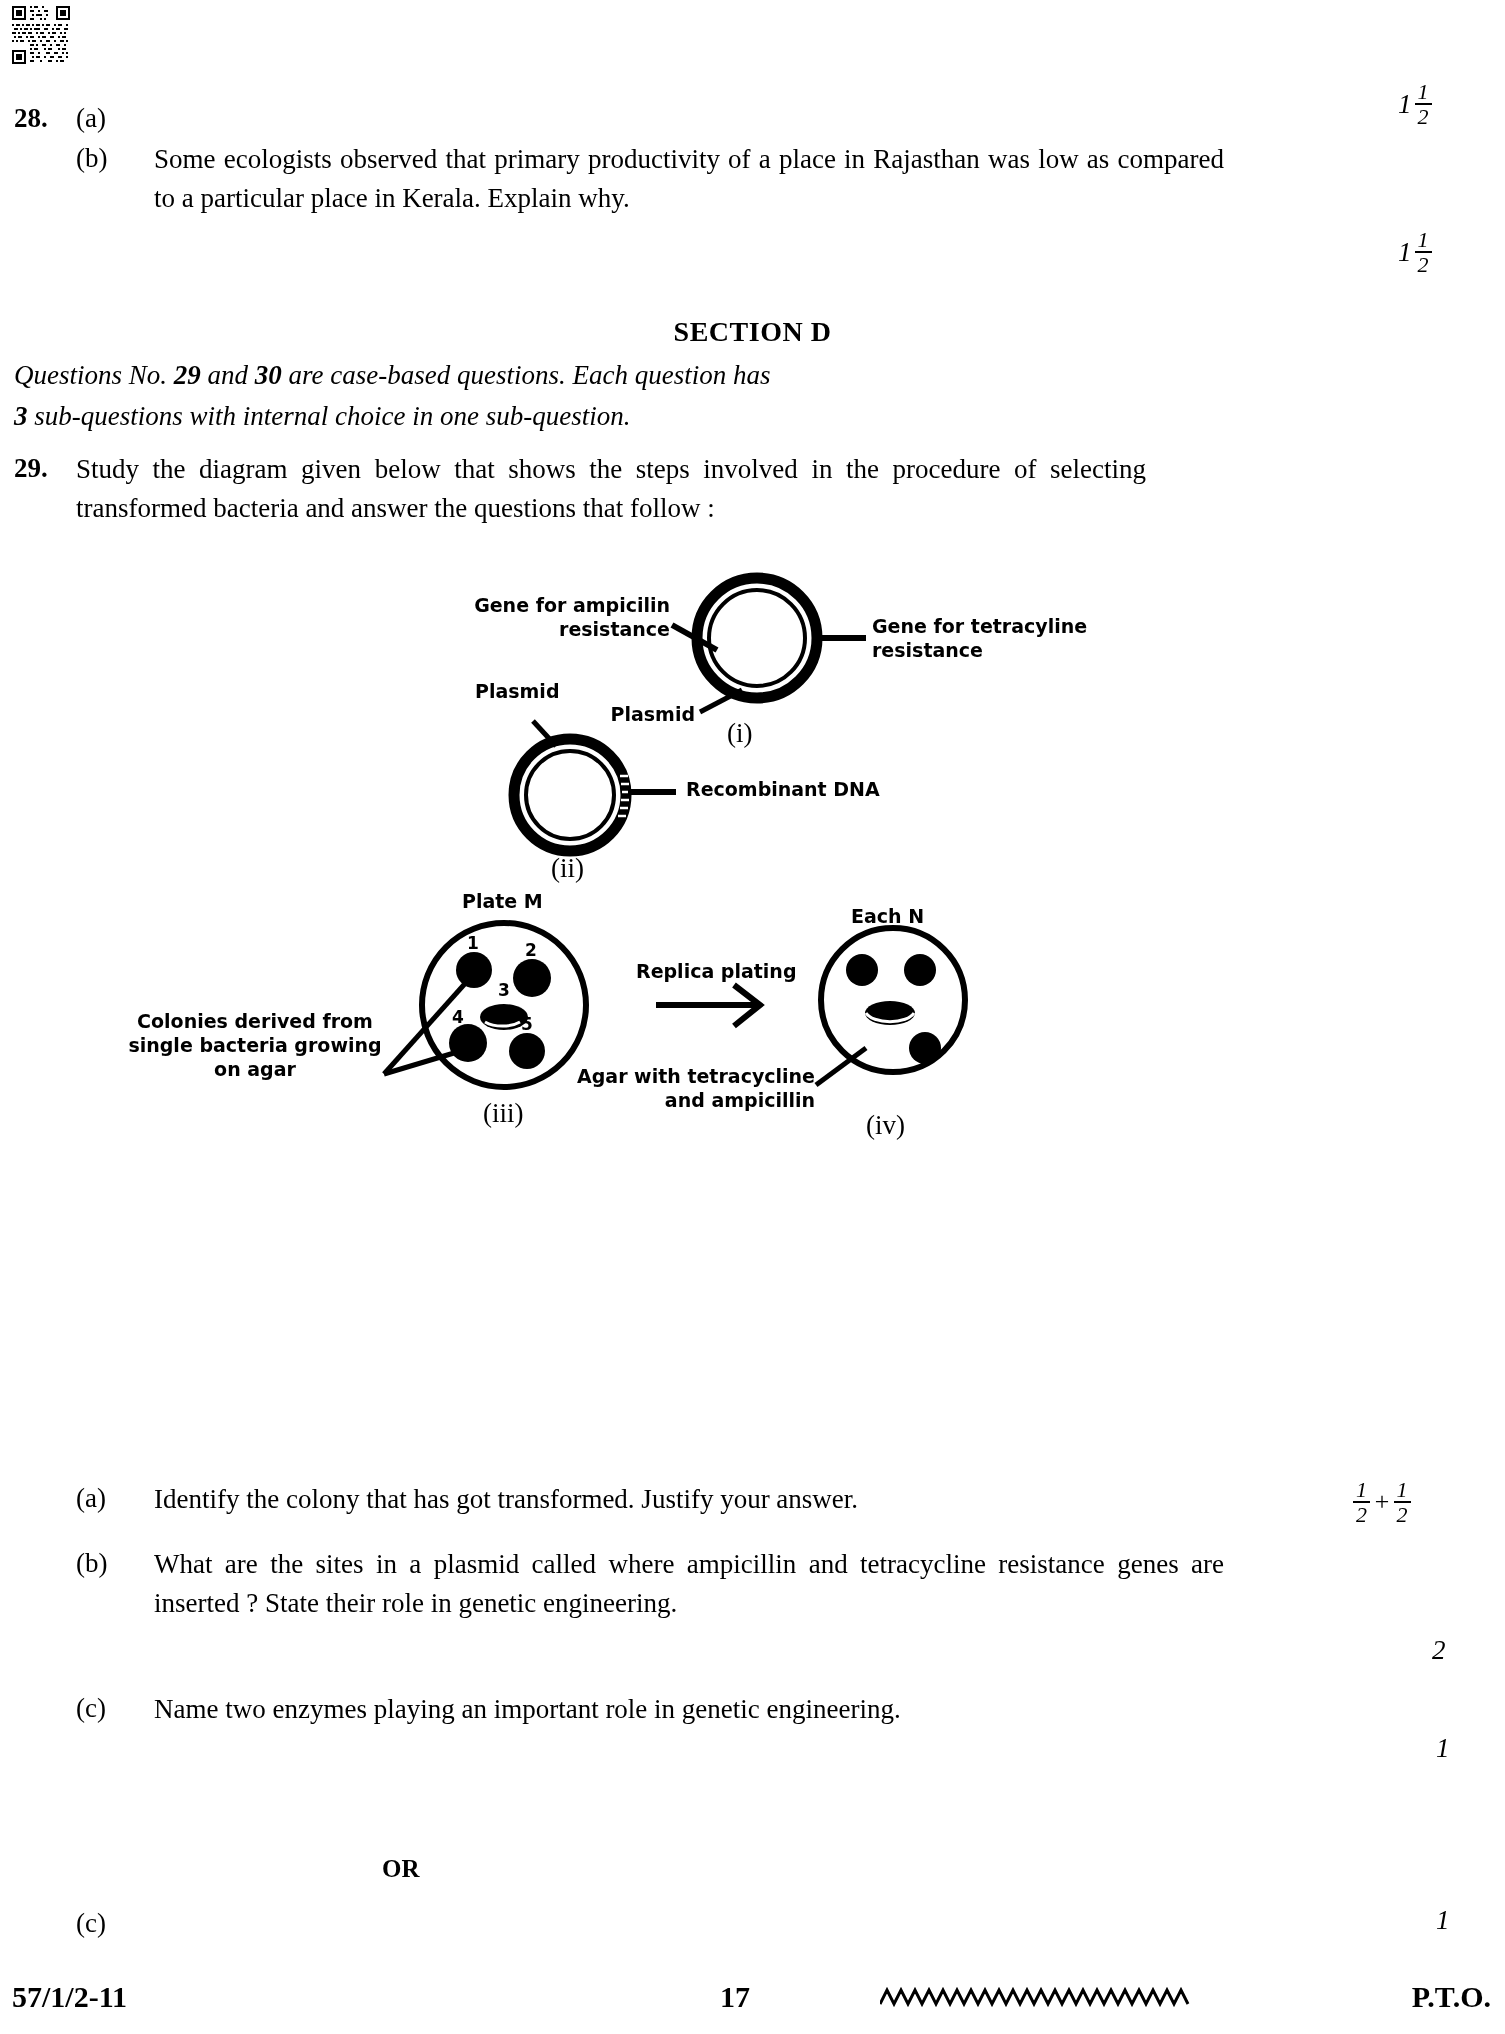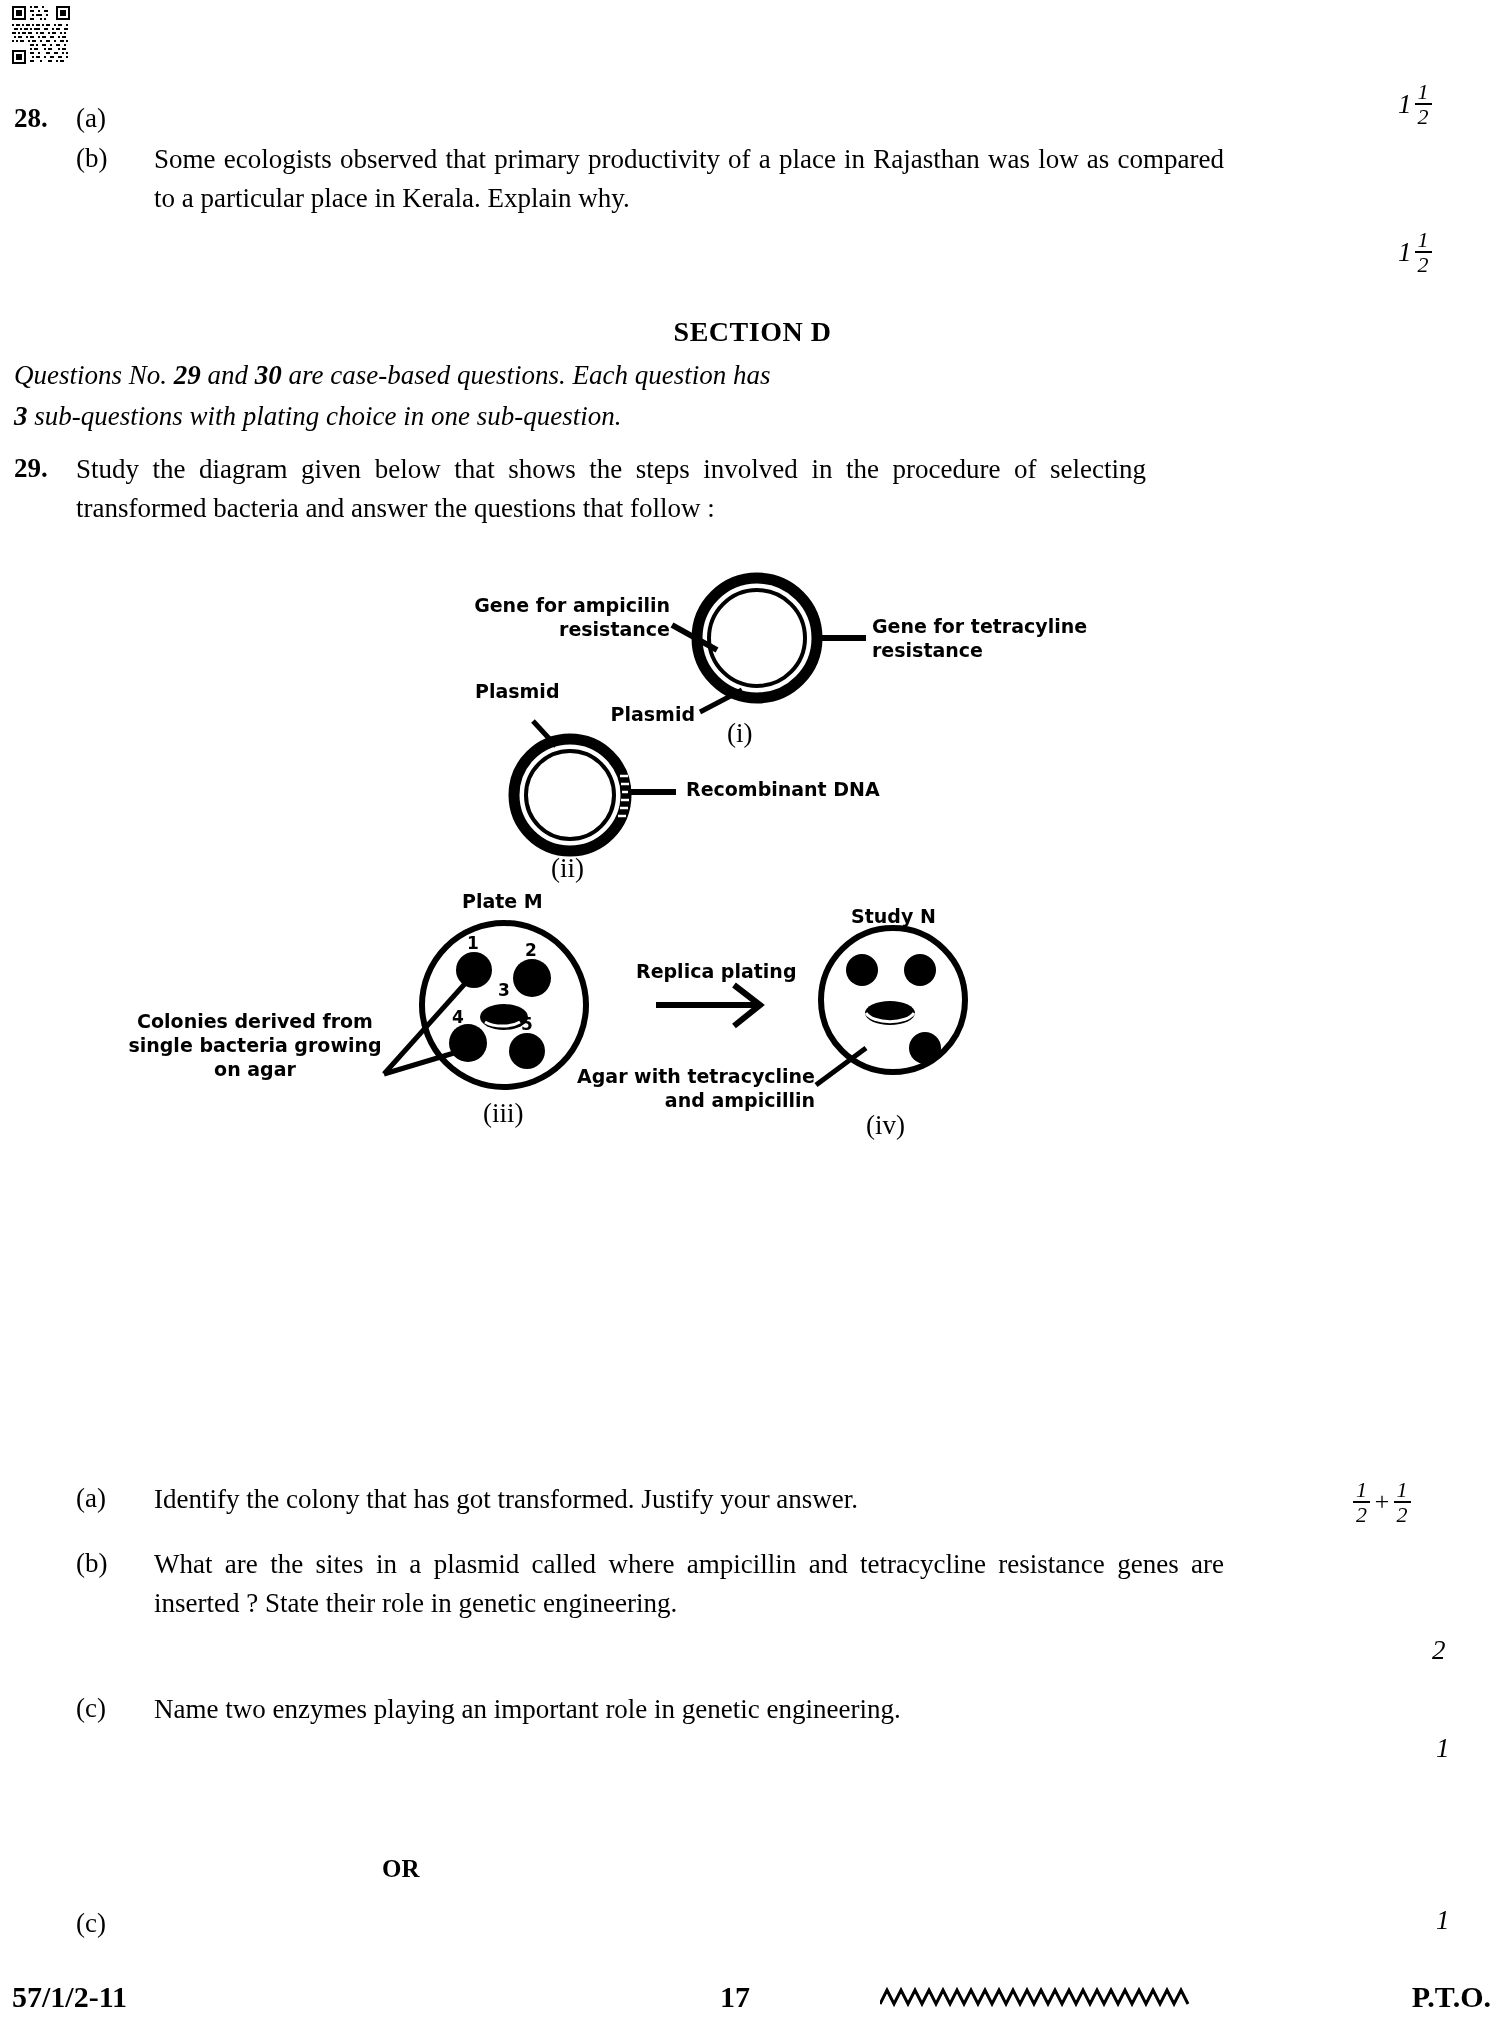--- a/index.html
+++ b/index.html
@@ -303,21 +303,21 @@
         <span class="den">2</span>
       </span>
     </span>
   </div>
 
   <div class="center-head" style="top:316px;">SECTION D</div>
 
   <div class="italic-block" style="left:14px; top:355px; width:1070px;">
     <span>Questions No. </span><b>29</b><span> and </span><b>30</b><span> are case-based questions. Each question has</span>
     <br>
-    <b>3</b><span> sub-questions with plating choice in one sub-question.</span>
+    <b>3</b><span> sub-questions with internal choice in one sub-question.</span>
   </div>
 
   <div class="qrow" style="left:14px; top:450px; width:1230px;">
     <div class="qnum">29.</div>
     <div class="qtext j" style="width:1070px;">Study the diagram given below that shows the steps involved in the procedure of selecting transformed bacteria and answer the questions that follow :</div>
   </div>
 
   <div class="diagram">
 
     <svg width="1505" height="590" viewBox="0 0 1505 590">
@@ -390,21 +390,21 @@
 
     <div class="dlabel r" style="left:540px; top:133px; width:155px;">Plasmid</div>
 
     <div class="roman" style="left:727px; top:148px;">(i)</div>
 
     <div class="dlabel" style="left:686px; top:208px;">Recombinant DNA</div>
 
     <div class="roman" style="left:551px; top:283px;">(ii)</div>
 
     <div class="dlabel" style="left:462px; top:320px;">Plate M</div>
-    <div class="dlabel" style="left:851px; top:335px;">Study N</div>
+    <div class="dlabel" style="left:851px; top:335px;">Each N</div>
 
     <div class="colnum" style="left:467px; top:363px;">1</div>
     <div class="colnum" style="left:525px; top:370px;">2</div>
     <div class="colnum" style="left:498px; top:410px;">3</div>
     <div class="colnum" style="left:452px; top:437px;">4</div>
     <div class="colnum" style="left:521px; top:444px;">5</div>
 
     <div class="dlabel c" style="left:120px; top:440px; width:270px;">
       <span>Colonies derived from</span><br>
       <span>single bacteria growing</span><br>

